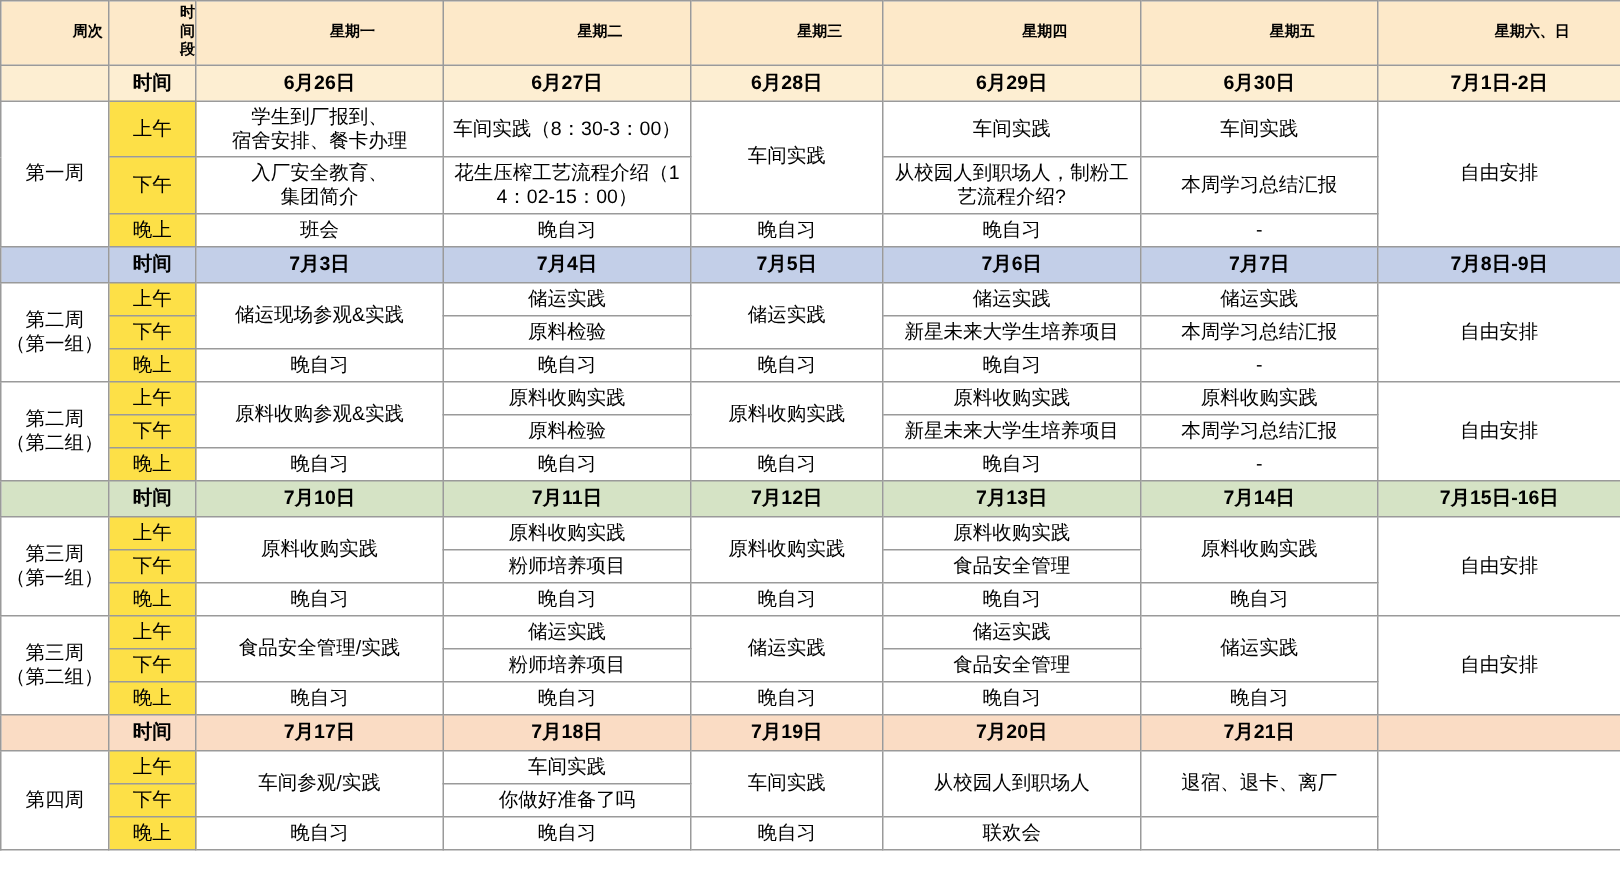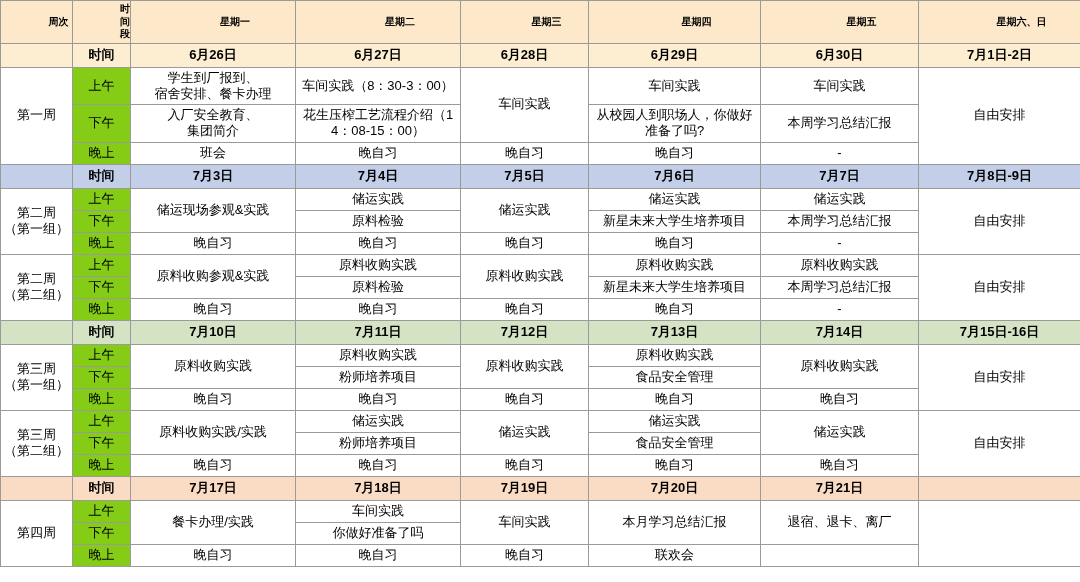--- a/index.html
+++ b/index.html
@@ -45,21 +45,21 @@
     height: 26px;
     font-size: 10px;
     padding-left: 47px;
   }
   
   tr.dates-yellow td { background: #fdeed2; font-weight: bold; height: 24px; }
   tr.dates-blue   td { background: #c3cfe8; font-weight: bold; height: 24px; }
   tr.dates-green  td { background: #d5e3c5; font-weight: bold; height: 24px; }
   tr.dates-orange td { background: #fadcc4; font-weight: bold; height: 24px; }
 
-  td.slot { background: #84cc16; width: 58px; }
+  td.slot { background: #fde047; width: 58px; }
   td.weekcell { font-weight: normal; }
   td.body { height: 22px; }
   td.free { }
   td.blank { border: 1px solid #9a9a9a; background: #ffffff; }
   .two-line { line-height: 1.35; }
 </style>
 </head>
 <body>
 
 <table class="schedule">
@@ -104,22 +104,22 @@
       <td class="body">车间实践（8：30-3：00）</td>
       <td class="body" rowspan="2">车间实践</td>
       <td class="body">车间实践</td>
       <td class="body">车间实践</td>
       <td class="free" rowspan="3">自由安排</td>
     </tr>
 
     <tr>
       <td class="slot">下午</td>
       <td class="body two-line">入厂安全教育、<br>集团简介</td>
-      <td class="body">花生压榨工艺流程介绍（14：08-15：00）</td>
-      <td class="body">从校园人到职场人，你做好准备了吗?</td>
+      <td class="body">花生压榨工艺流程介绍（14：02-15：00）</td>
+      <td class="body">从校园人到职场人，制粉工艺流程介绍?</td>
       <td class="body">本周学习总结汇报</td>
     </tr>
 
     <tr>
       <td class="slot">晚上</td>
       <td class="body">班会</td>
       <td class="body">晚自习</td>
       <td class="body">晚自习</td>
       <td class="body">晚自习</td>
       <td class="body">-</td>
@@ -217,21 +217,21 @@
       <td class="body">晚自习</td>
       <td class="body">晚自习</td>
       <td class="body">晚自习</td>
       <td class="body">晚自习</td>
       <td class="body">晚自习</td>
     </tr>
 
     <tr>
       <td class="weekcell two-line" rowspan="3">第三周<br>（第二组）</td>
       <td class="slot">上午</td>
-      <td class="body" rowspan="2">原料收购实践/实践</td>
+      <td class="body" rowspan="2">食品安全管理/实践</td>
       <td class="body">储运实践</td>
       <td class="body" rowspan="2">储运实践</td>
       <td class="body">储运实践</td>
       <td class="body" rowspan="2">储运实践</td>
       <td class="free" rowspan="3">自由安排</td>
     </tr>
     <tr>
       <td class="slot">下午</td>
       <td class="body">粉师培养项目</td>
       <td class="body">食品安全管理</td>
@@ -252,24 +252,24 @@
       <td>7月18日</td>
       <td>7月19日</td>
       <td>7月20日</td>
       <td>7月21日</td>
       <td class="blank"></td>
     </tr>
 
     <tr>
       <td class="weekcell" rowspan="3">第四周</td>
       <td class="slot">上午</td>
-      <td class="body" rowspan="2">餐卡办理/实践</td>
+      <td class="body" rowspan="2">车间参观/实践</td>
       <td class="body">车间实践</td>
       <td class="body" rowspan="2">车间实践</td>
-      <td class="body" rowspan="2">本月学习总结汇报</td>
+      <td class="body" rowspan="2">从校园人到职场人</td>
       <td class="body" rowspan="2">退宿、退卡、离厂</td>
       <td class="blank" rowspan="3"></td>
     </tr>
     <tr>
       <td class="slot">下午</td>
       <td class="body">你做好准备了吗</td>
     </tr>
     <tr>
       <td class="slot">晚上</td>
       <td class="body">晚自习</td>

